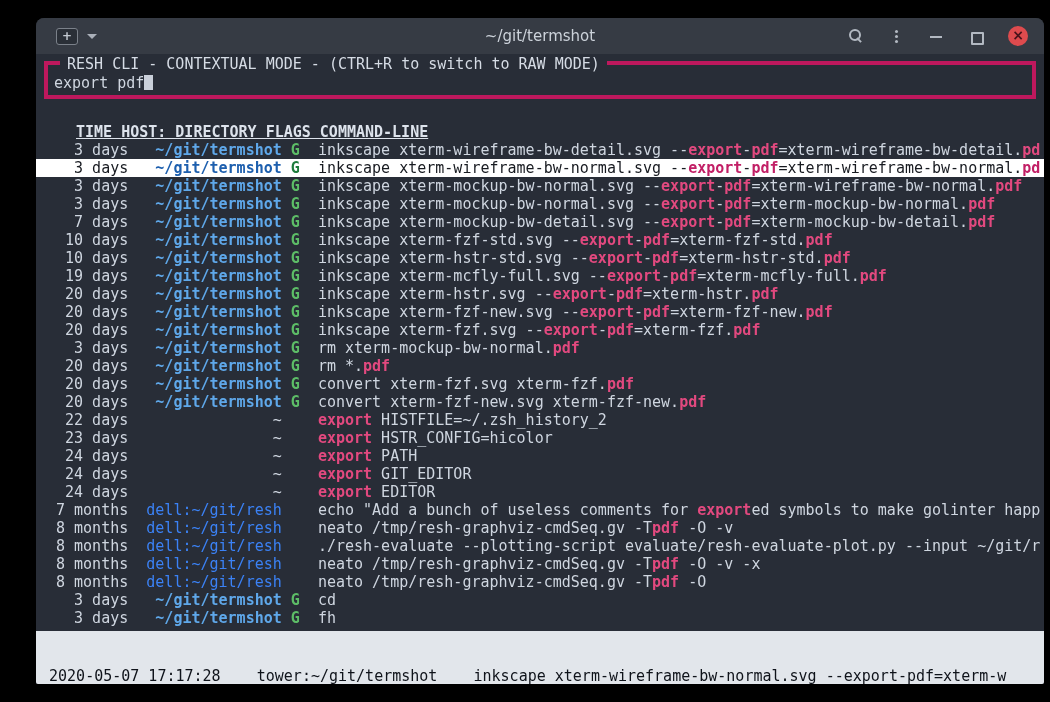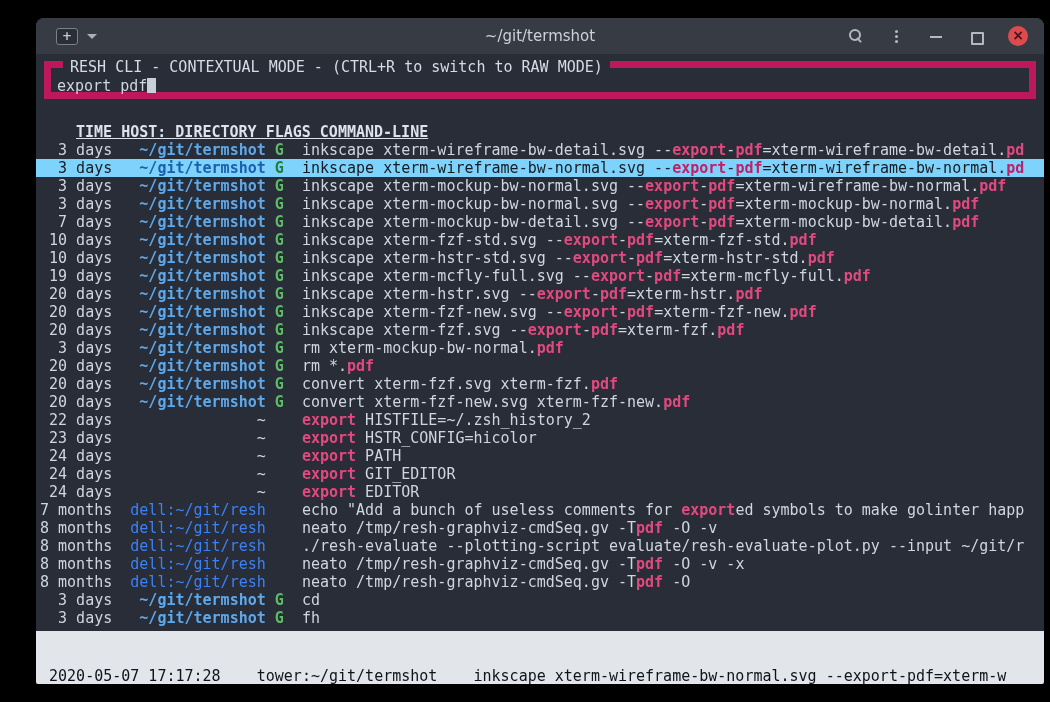--- a/index.html
+++ b/index.html
@@ -30,36 +30,36 @@
   .i-min::before{content:"";position:absolute;left:2px;top:8px;width:12px;height:2px;
     background:currentColor}
   .i-restore::before{content:"";position:absolute;left:3px;top:4px;width:9px;height:9px;
     border:2px solid currentColor;border-radius:1px}
   .i-close{width:20px;height:20px;border-radius:50%;background:#de4b4e;color:#46121a;
     font:bold 14px/19px "DejaVu Sans",sans-serif;text-align:center}
   .i-close::before{content:"×"}
   
   .term{height:630px;background:#282d37;color:#cfd6e0;position:relative;overflow:hidden;
     font:15px/18px "DejaVu Sans Mono",monospace}
-  .searchbox{margin:7px 8px 0;height:38px;border:7px solid #be185d;position:relative}
+  .searchbox{margin:7px 8px 0;height:38px;border:4px solid #be185d;position:relative}
   .sb-title{position:absolute;top:-10px;left:12px;background:#282d37;padding:0 7px;
     color:#d6dce5;white-space:pre}
   .sb-query{position:absolute;left:6px;top:9px;white-space:pre}
   .cursor{display:inline-block;width:9px;height:15px;background:#c9cfd9;vertical-align:-2px}
   .tbl-header{margin-top:24px;height:18px;padding-left:40px;font-weight:bold;color:#dde3ec;
     white-space:pre}
   .tbl-header span{text-decoration:underline}
   .row{height:18px;white-space:pre;overflow:hidden}
-  .list .row{padding-left:4px}
+  .list .row{padding-left:20px}
   .time,.cmdtext,.dir-plain{color:#cfd6e0}
   .host,.dir-red{color:#3b82f6}
   .dir-blue{color:#5fa8ea;font-weight:bold}
   .flag{color:#5dbd67;font-weight:bold}
   .hl{color:#e2497f;font-weight:bold}
-  .row.selected{background:#7dd3fc;color:#171a20}
+  .row.selected{background:#ffffff;color:#171a20}
   .row.selected .time,.row.selected .cmdtext,.row.selected .dir-plain{color:#171a20}
   .row.selected .dir-blue{color:#1d5fae}
   .row.selected .flag{color:#1e7c3c}
   .row.selected .hl{color:#c21f66}
   .statusbar{margin-top:4px;background:#e2e6eb;color:#0f131a;white-space:pre;padding-left:4px}
   .statusbar div{height:18px}
 </style>
 </head>
 <body>
 

